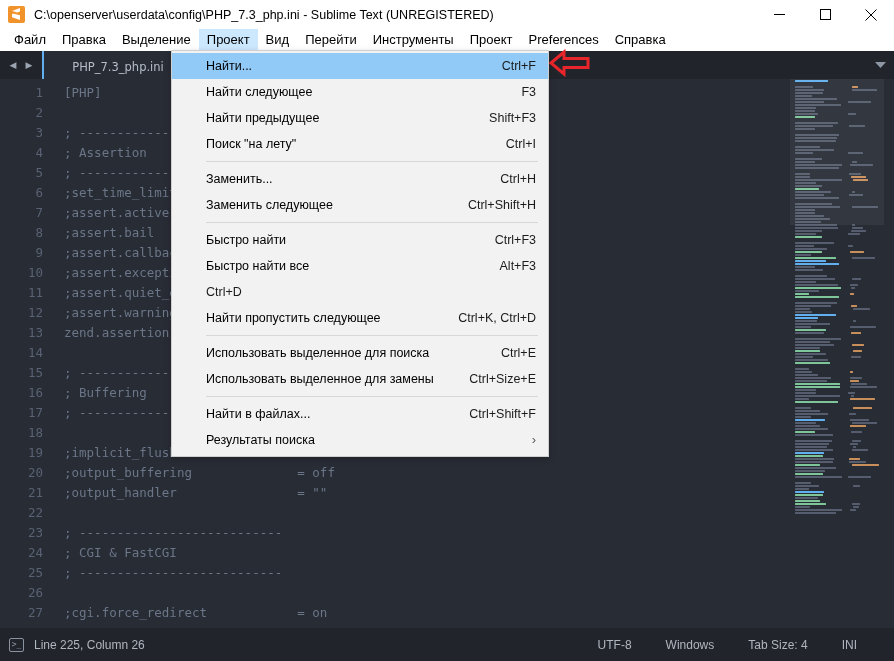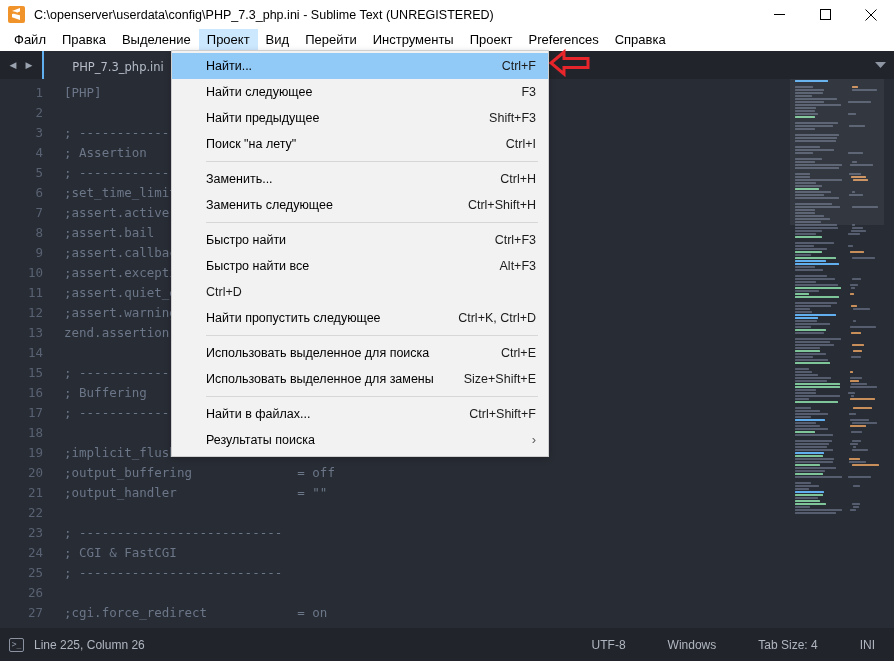--- a/index.html
+++ b/index.html
@@ -191,22 +191,22 @@
   .sb-console span {
     font-family: "DejaVu Sans Mono", monospace;
     font-size: 8px; color: #8b93a1; line-height: 1;
   }
   .sb-left {
     font-size: 12px; color: #b0b6c0;
   }
   .sb-right {
     margin-left: auto;
     display: flex; align-items: center;
-    gap: 8px;
-    padding-right: 2px;
+    gap: 0px;
+    padding-right: 20px;
   }
   .sb-item {
     font-size: 12px; color: #b0b6c0;
     padding: 0 17px;
     white-space: nowrap;
   }
 
   
   .dropdown {
     position: absolute;
@@ -907,21 +907,21 @@
     </div>
 
     <div class="dd-sep"></div>
 
     <div class="dd-item">
       <span class="dd-label">Использовать выделенное для поиска</span>
       <span class="dd-short">Ctrl+E</span>
     </div>
     <div class="dd-item">
       <span class="dd-label">Использовать выделенное для замены</span>
-      <span class="dd-short">Size+Shift+E</span>
+      <span class="dd-short">Ctrl+Size+E</span>
     </div>
 
     <div class="dd-sep"></div>
 
     <div class="dd-item">
       <span class="dd-label">Найти в файлах...</span>
       <span class="dd-short">Ctrl+Shift+F</span>
     </div>
     <div class="dd-item">
       <span class="dd-label">Результаты поиска</span>

